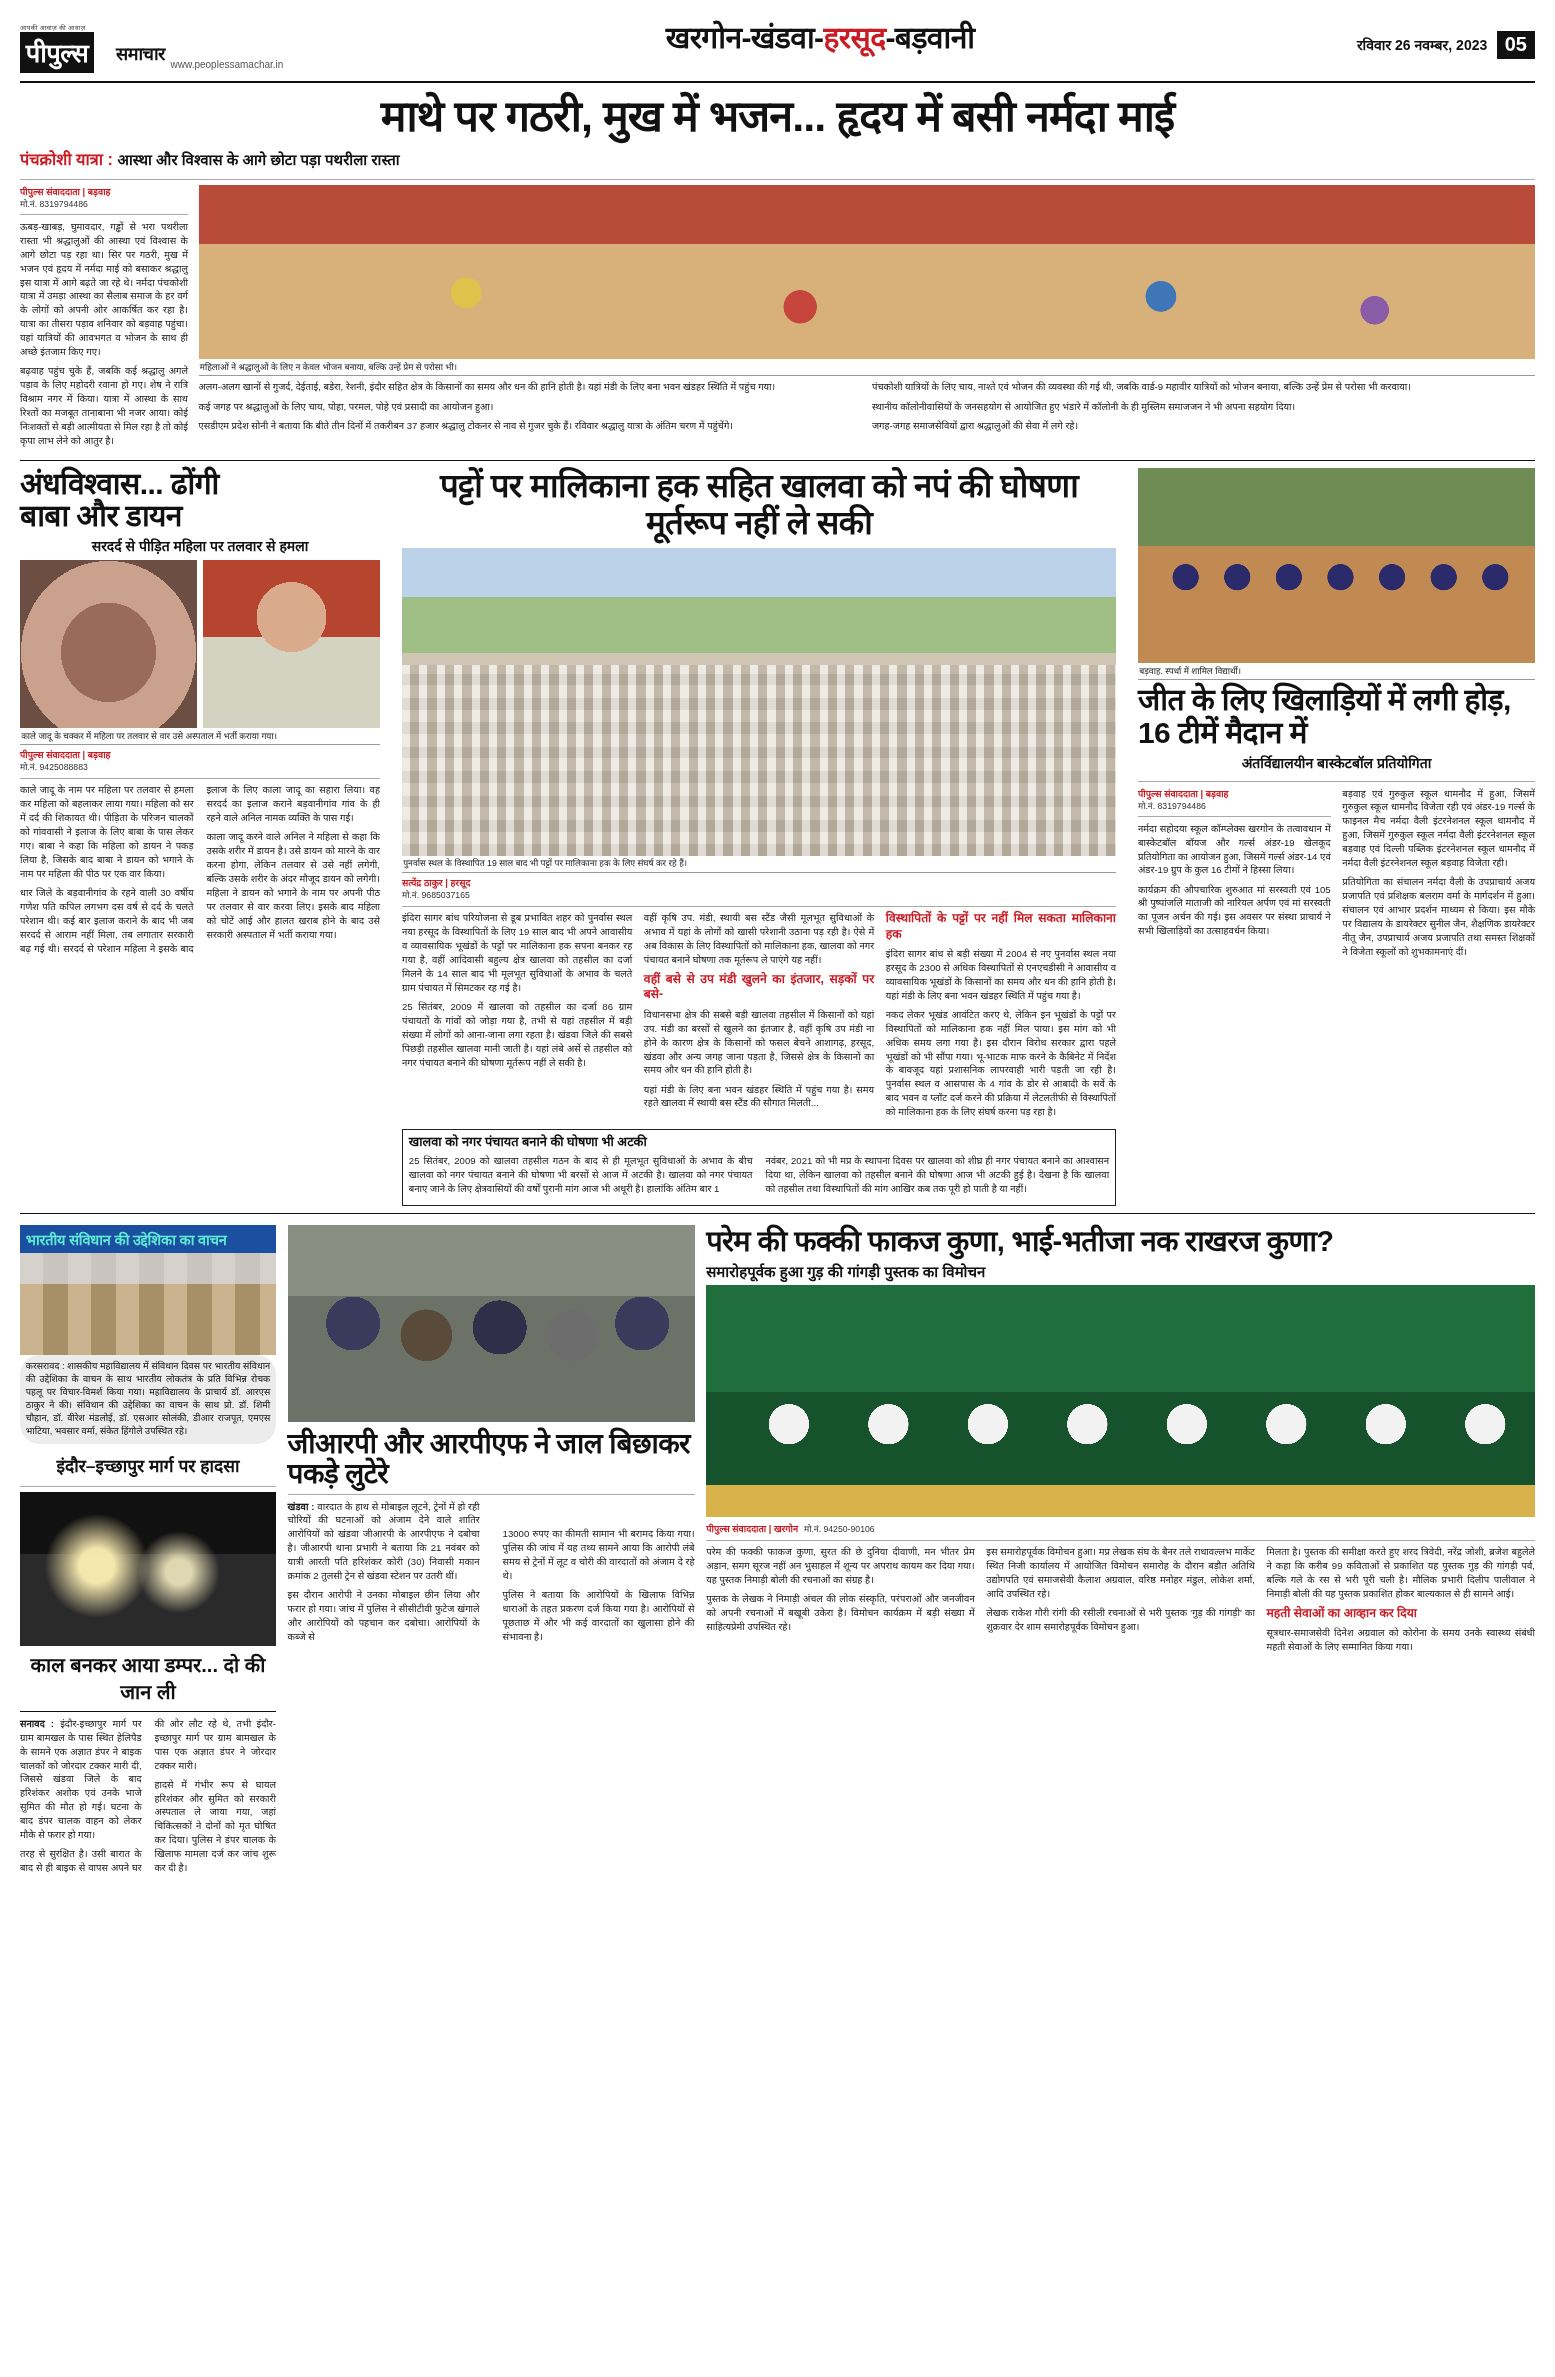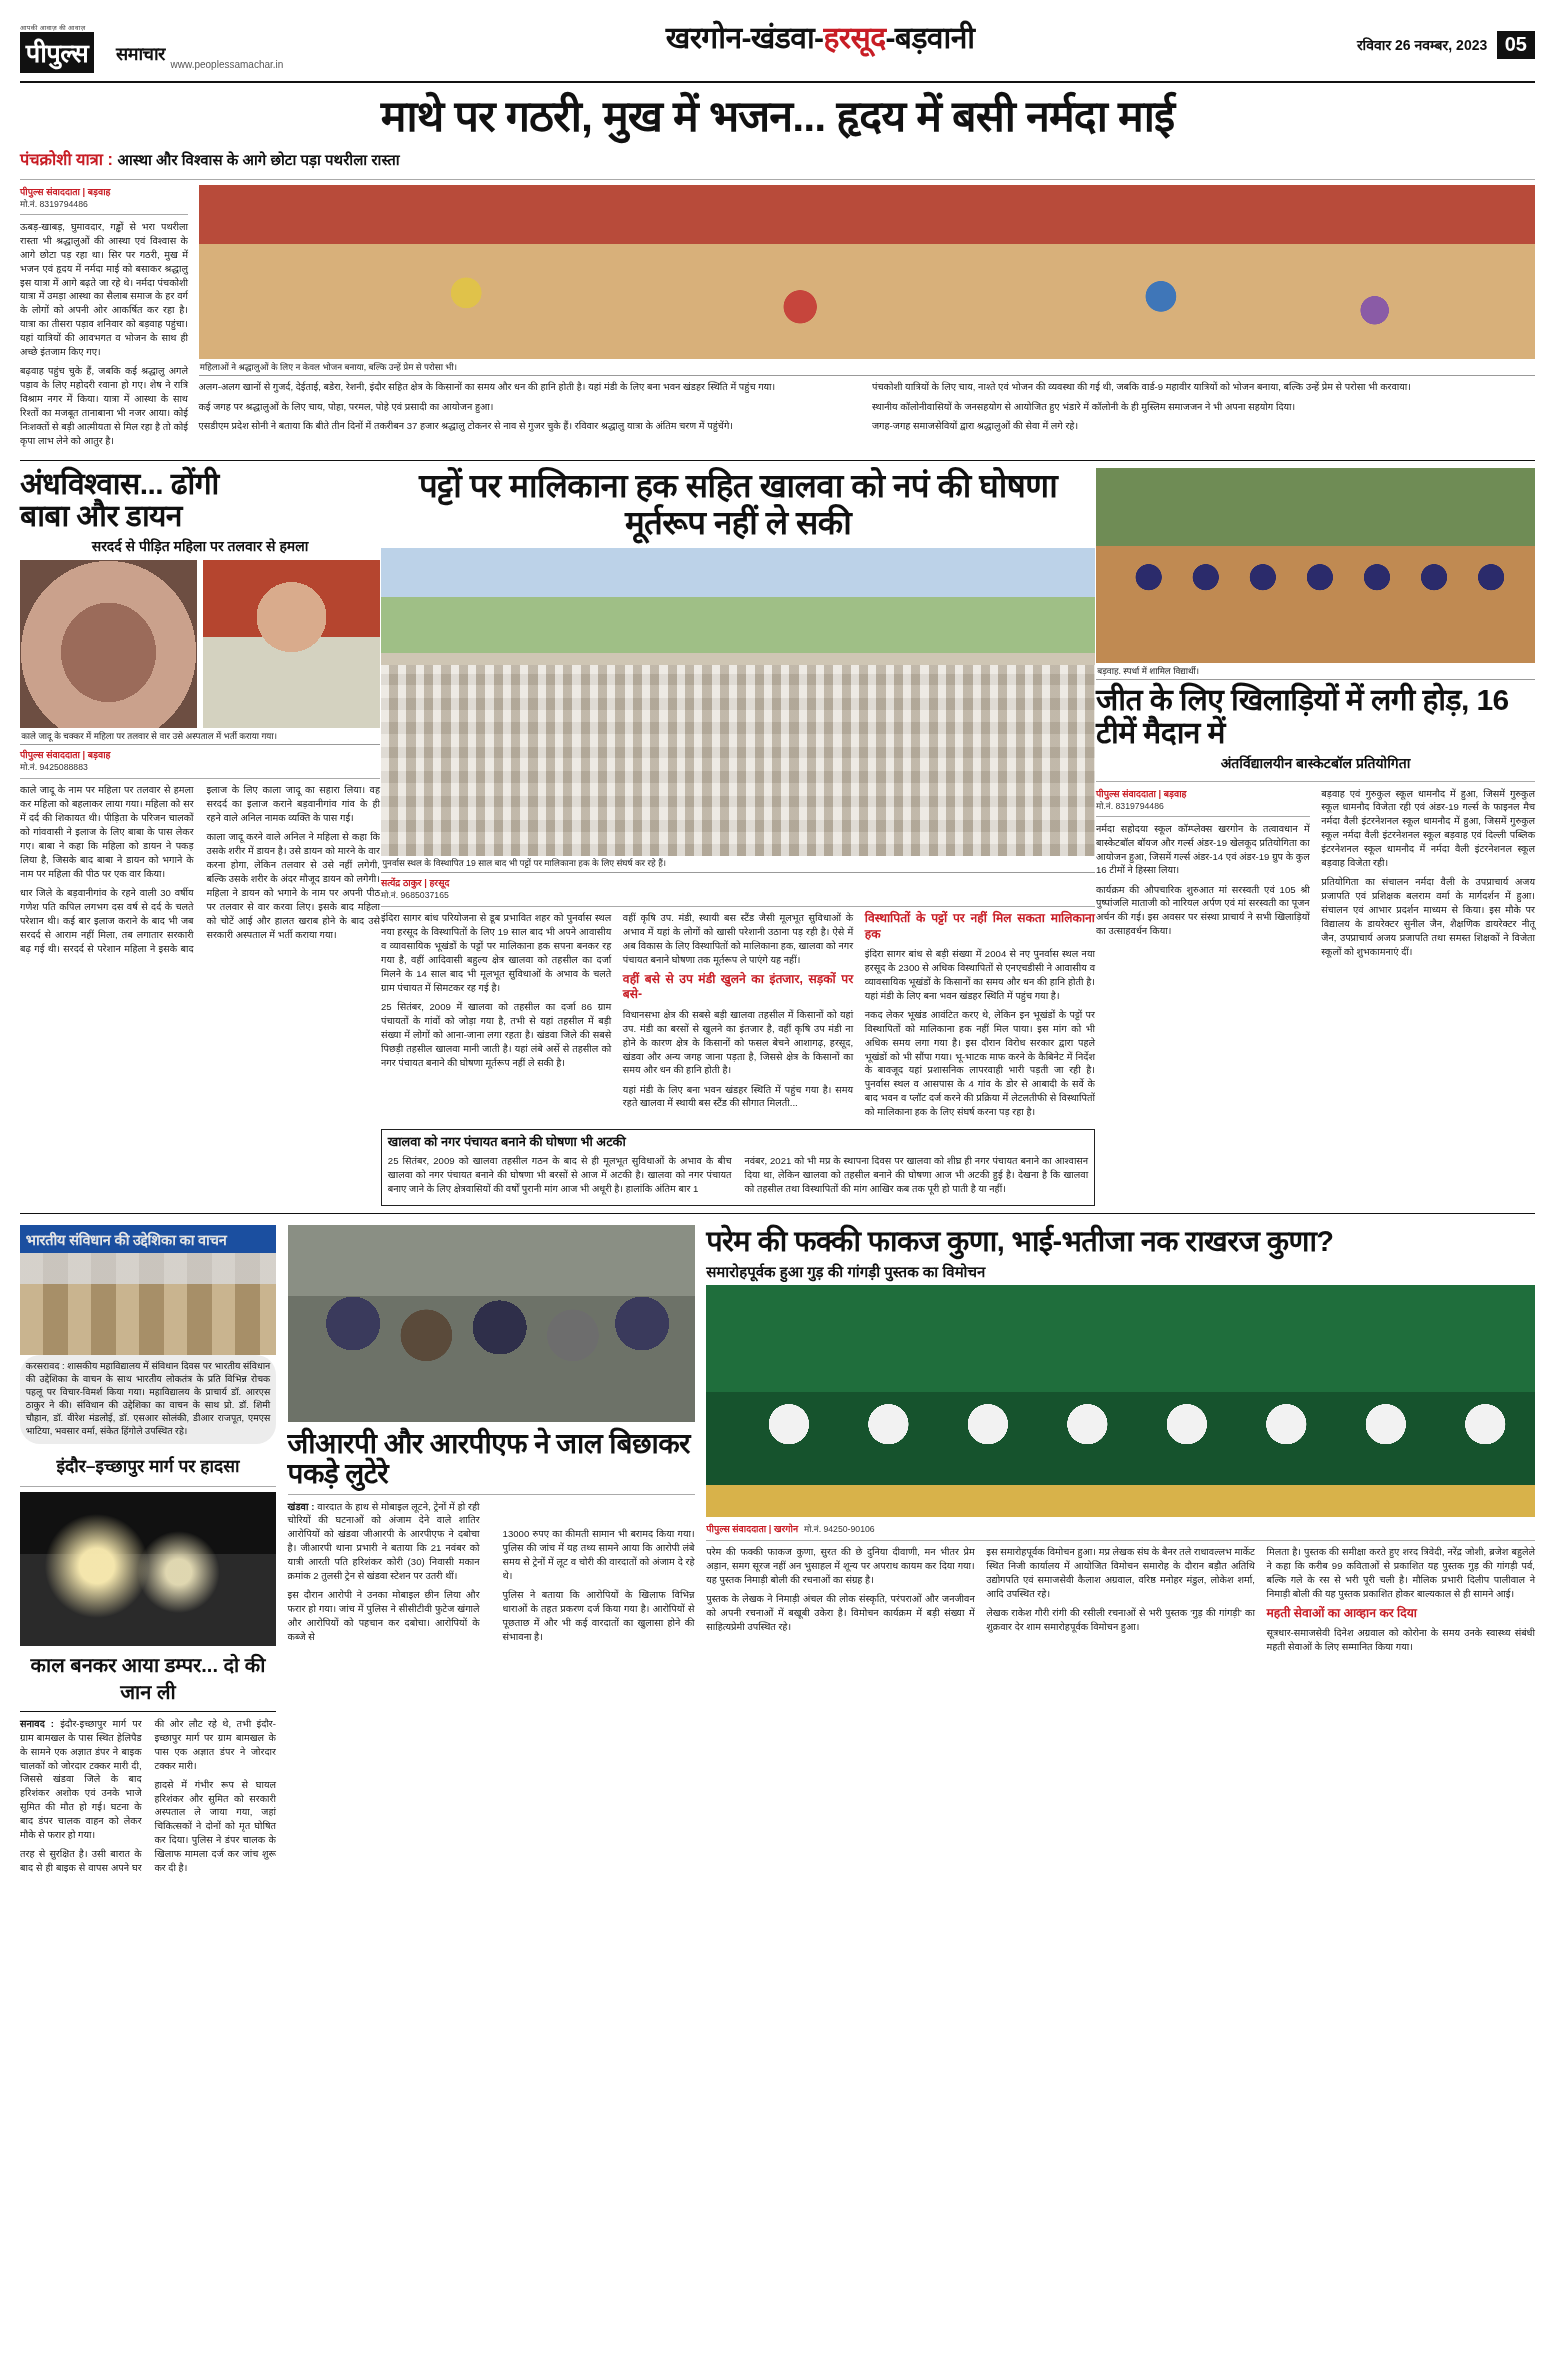--- a/index.html
+++ b/index.html
@@ -92,40 +92,40 @@
   .body-col {
     font-size: 9.6px;
     line-height: 1.45;
     text-align: justify;
     font-family: "Liberation Sans", sans-serif;
     color:#1a1a1a;
   }
   .body-col p { margin: 0 0 5.2px 0; }
 
   
-  .mid-grid { display:flex; gap:1px; margin-top:5px; }
+  .mid-grid { display:flex; gap:22px; margin-top:5px; }
   .mid-a { width: 360px; }
   .mid-b { width: 714px; }
   .mid-c { flex:1; }
 
   .sec-head {
     font-size:30px; font-weight:bold; font-family:"Liberation Sans",sans-serif;
     line-height:1.08; letter-spacing:-0.6px;
   }
   .sec-head-2 {
     font-size:33px; font-weight:bold; font-family:"Liberation Sans",sans-serif;
     line-height:1.12; letter-spacing:-0.6px; text-align:center;
   }
   .sec-sub {
     font-size:14px; font-family:"Liberation Sans",sans-serif; font-weight:bold;
     text-align:center; padding:3.5px 0 4.6px 0;
   }
 
   .blue-bar {
-    background:#1b4fa0; color:#e5e5e5; font-family:"Liberation Sans",sans-serif;
+    background:#1b4fa0; color:#5eead4; font-family:"Liberation Sans",sans-serif;
     font-weight:bold; font-size:14.5px; padding:4.1px 5.8px; letter-spacing:-0.2px;
   }
   .grey-box {
     background:#ececec; padding:5.2px 5.8px; font-size:9.3px;
     font-family:"Liberation Sans",sans-serif; line-height:1.4; text-align:justify;border-radius:20px;
   }
   .subhead-red {
     color:#c81d25; font-weight:bold; font-size:12.2px;
     font-family:"Liberation Sans",sans-serif; line-height:1.25; margin:3.5px 0 2.9px;
   }

